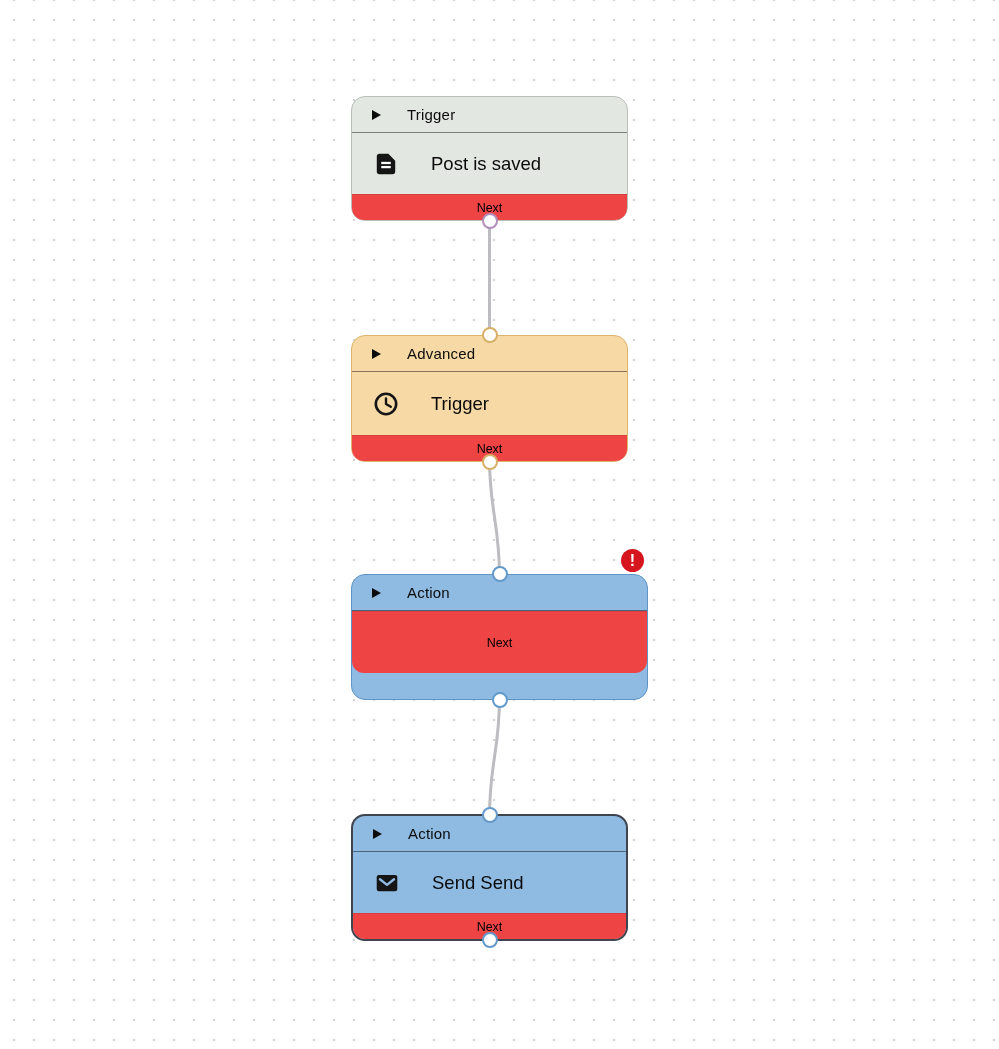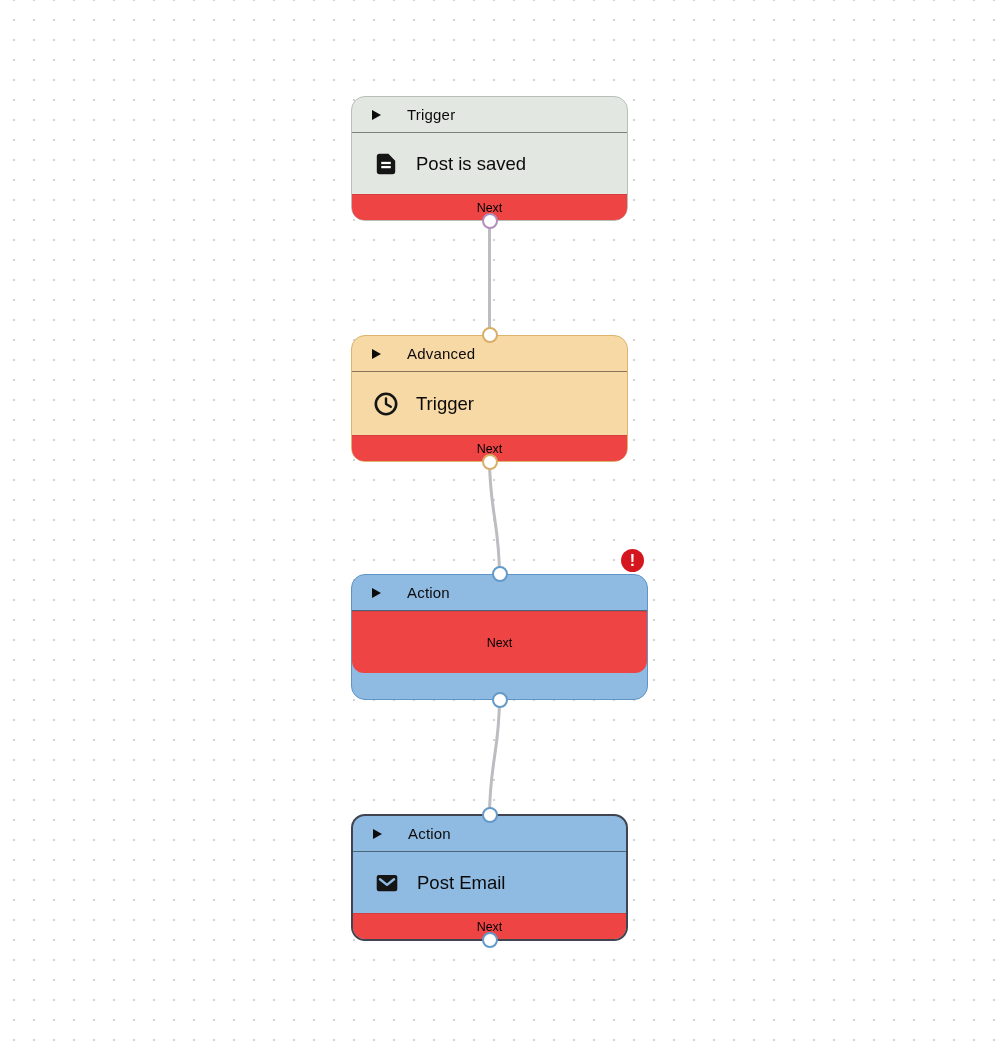--- a/index.html
+++ b/index.html
@@ -18,21 +18,21 @@
     border-radius:14px;box-sizing:border-box;
   }
   .node.selected{border:2px solid #3f4450;}
   .node-header{
     display:flex;align-items:center;gap:26px;padding:0 0 0 20px;
     border-bottom:1px solid rgba(0,0,0,0.45);
   }
   .tri{width:0;height:0;border-left:9px solid #0b0b0b;
     border-top:5.5px solid transparent;border-bottom:5.5px solid transparent;}
   .cat{font-size:15px;color:#0b0b0b;letter-spacing:.2px;}
-  .node-body{display:flex;align-items:center;gap:17px;padding-left:21px;}
+  .node-body{display:flex;align-items:center;gap:32px;padding-left:21px;}
   .node-body .ico{width:26px;height:26px;flex:0 0 auto;display:block;}
   .title{font-size:18.5px;color:#0a0a0a;}
   .node-footer{
     background:#ef4444;border-top:1px solid rgba(0,0,0,0.10);
     border-radius:0 0 12px 12px;display:flex;align-items:center;justify-content:center;
   }
   .next{font-size:12.5px;font-weight:500;color:#000;}
   .port{
     position:absolute;left:50%;width:12px;height:12px;border-radius:50%;
     background:#fff;border:2.5px solid var(--port);box-sizing:content-box;
@@ -118,21 +118,21 @@
   <div class="node selected" id="n4" style="--fill: #8fbae2; --border: #3f4450; --port: #639ac9;">
     <div class="node-header">
       <span class="tri"></span>
       <span class="cat">Action</span>
     </div>
     <div class="node-body">
       <svg class="ico" viewBox="0 0 24 24">
         <rect x="2.5" y="4.5" width="19" height="15" rx="2" fill="#151515"></rect>
         <path d="M5.5 8.5 12 13.7 18.5 8.5" fill="none" stroke="#8fbae2" stroke-width="2.2" stroke-linecap="round" stroke-linejoin="round"></path>
       </svg>
-      <span class="title">Post Email</span>
+      <span class="title">Send Send</span>
     </div>
     <div class="node-footer">
       <span class="next">Next</span>
     </div>
     <span class="port in"></span>
     <span class="port out"></span>
   </div>
 
 </div>
 

